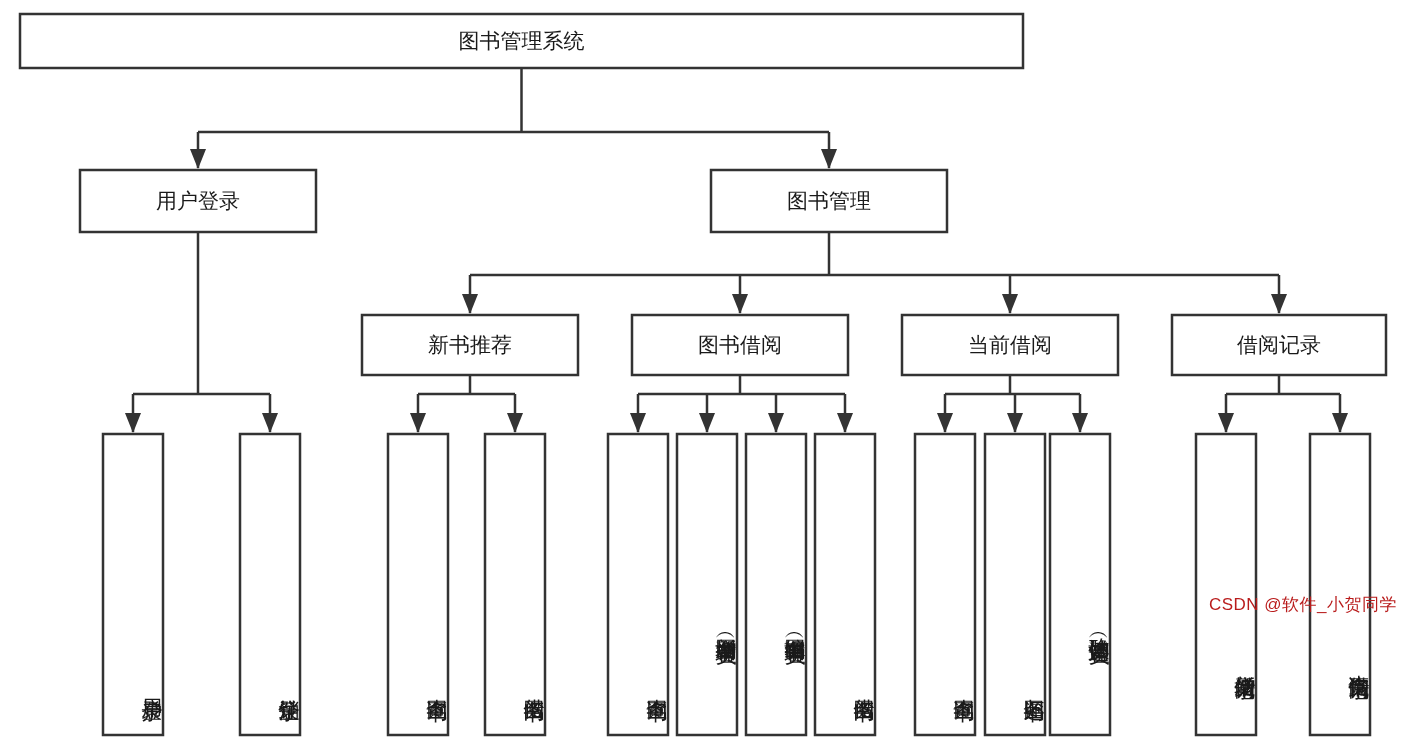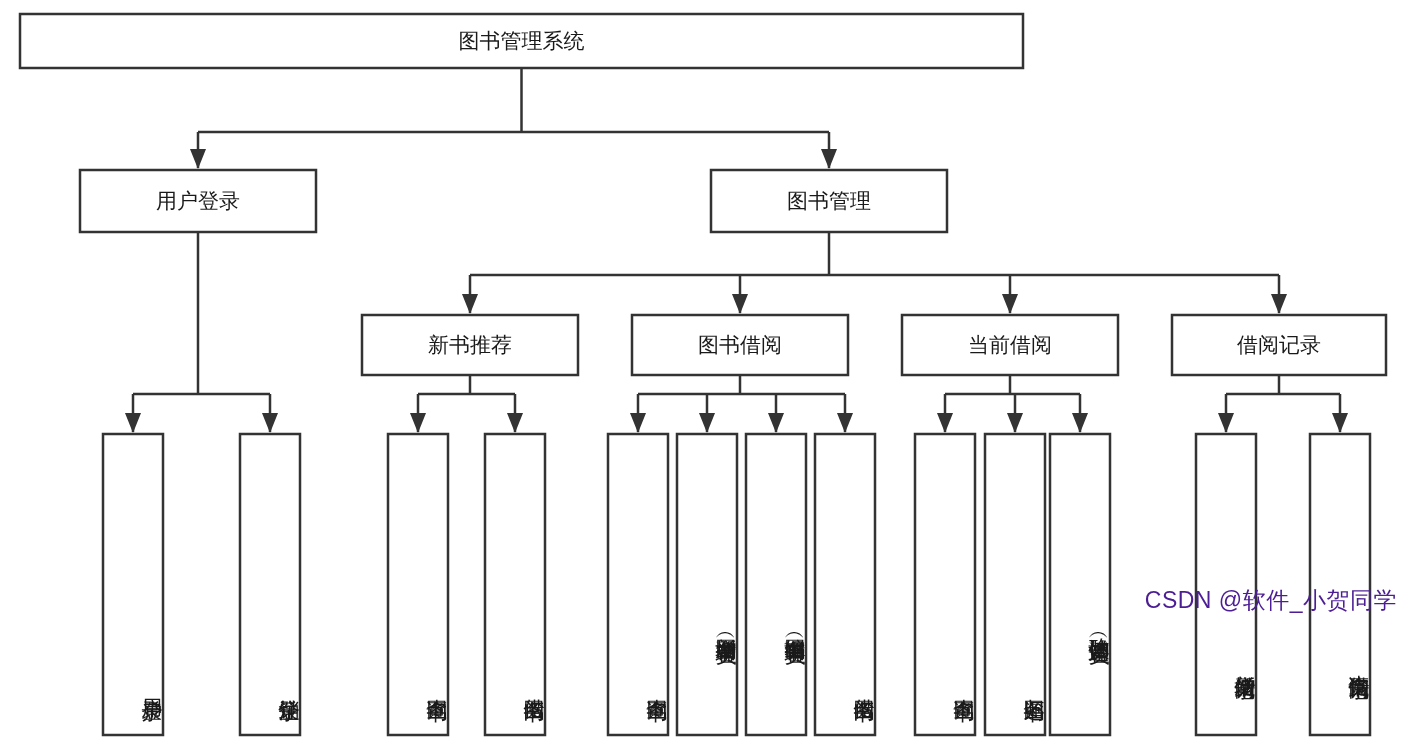--- a/index.html
+++ b/index.html
@@ -61,22 +61,22 @@
     align-items: flex-start;
     justify-content: center;
     white-space: nowrap;
     pointer-events: none;
   }
   .watermark {
     position: absolute;
     right: 8px;
     bottom: 4px;
     font-family: "Liberation Sans", "DejaVu Sans", sans-serif;
-    font-size: 23px;
-    color: #4c1d95;
+    font-size: 17px;
+    color: #b91c1c;
     letter-spacing: 0.5px;
     white-space: nowrap;
   }
 </style>
 </head>
 <body>
 
 <div id="diagram-root">
 
   <svg class="diagram-canvas" viewBox="0 0 1405 747">

